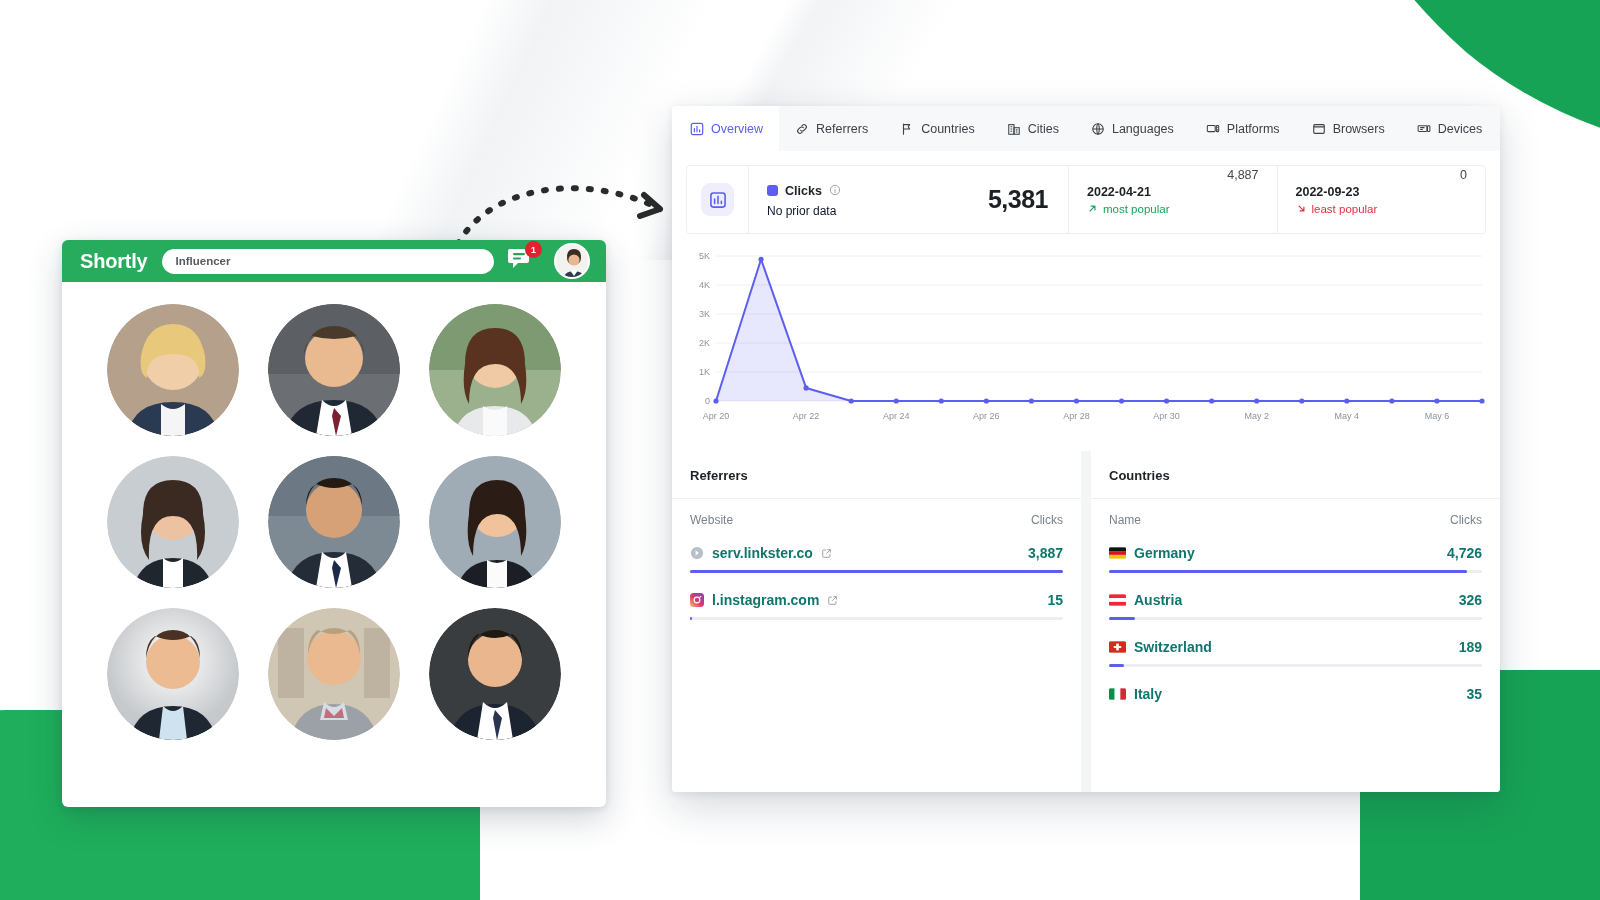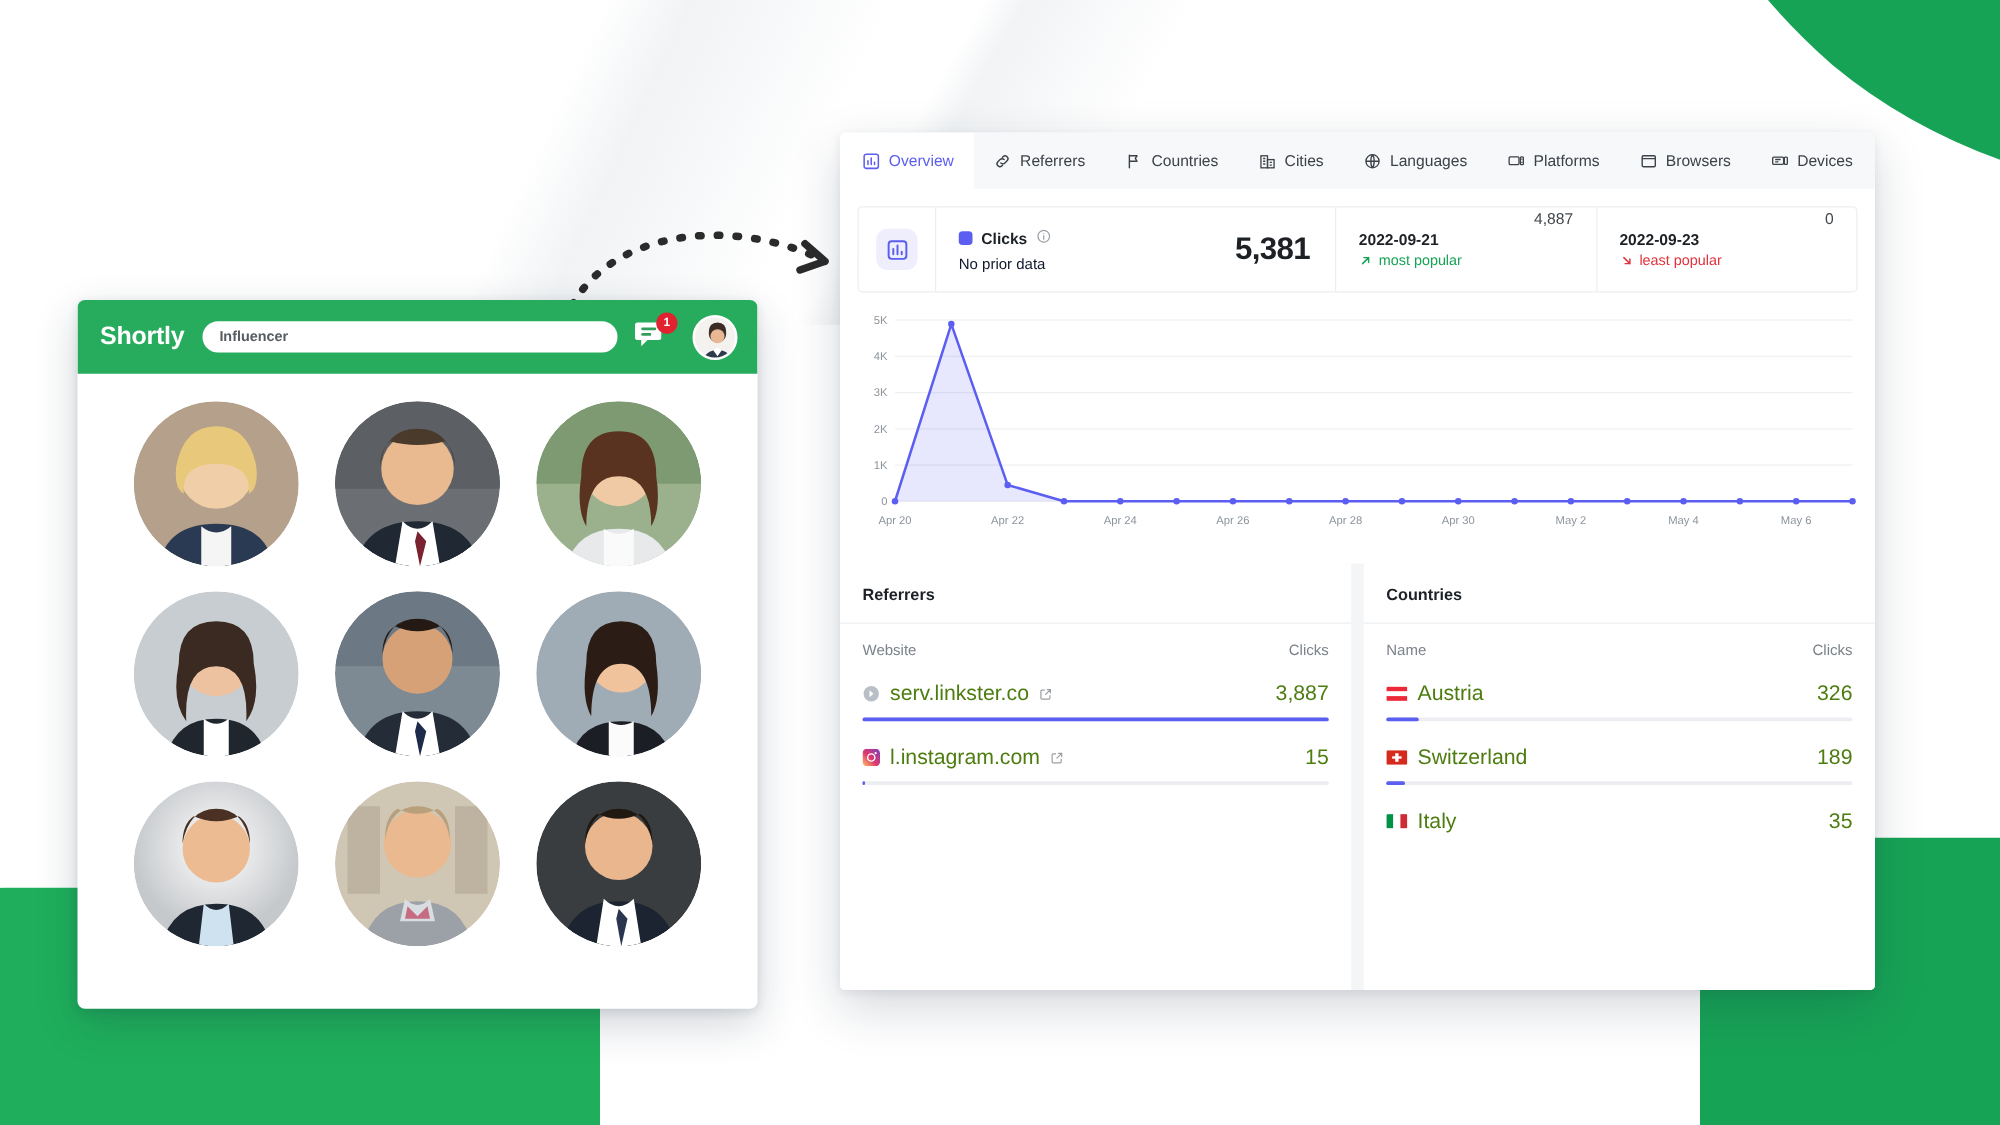--- a/index.html
+++ b/index.html
@@ -40,21 +40,21 @@
   #arrow { position: absolute; z-index: 4; left: 448px; top: 172px; width: 240px; height: 80px; }
 
   
   #influencer-card {
     position: absolute; z-index: 5; left: 62px; top: 240px; width: 544px; height: 567px;
     background: #ffffff; border-radius: 6px;
     box-shadow: 0 12px 34px rgba(20,40,60,.20), 0 2px 8px rgba(20,40,60,.10);
     overflow: hidden;
   }
   #app-bar {
-    height: 59px; background: #27ac5e; display: flex; align-items: center;
+    height: 42px; background: #27ac5e; display: flex; align-items: center;
     padding: 0 16px 0 18px; gap: 14px;
   }
   #brand { color: #fff; font-size: 20px; font-weight: 700; letter-spacing: -.2px; }
   #search-input {
     flex: 1; height: 25px; border-radius: 13px; border: none; background: #fff;
     padding: 0 14px; font-size: 11.5px; color: #555b61;
     font-family: "Liberation Sans", sans-serif; outline: none; font-weight: bold;
   }
   #notif-wrap { position: relative; width: 32px; height: 30px; flex: none; }
   #notif-badge {
@@ -125,21 +125,21 @@
   .axis-txt { font-family: "Liberation Sans", sans-serif; font-size: 9px; fill: #8d949c; }
 
   
   #lower { display: flex; gap: 0; margin-top: 22px; flex: 1; background: #f4f5f7; }
   .panel { flex: 1; background: #fff; display: flex; flex-direction: column; }
   .panel + .panel { border-left: 10px solid #f4f5f7; }
   .panel-title { font-size: 13px; font-weight: 700; color: #1d2126; padding: 17px 18px 15px; border-bottom: 1px solid #eef0f2; }
   .panel-head { display: flex; justify-content: space-between; font-size: 12px; color: #7b828a; padding: 14px 18px 10px; }
   .rows { padding: 0 18px; }
   .row { padding-top: 8px; }
-  .row-line { display: flex; justify-content: space-between; align-items: center; font-size: 17px; color: #4d7c0f; }
+  .row-line { display: flex; justify-content: space-between; align-items: center; font-size: 14px; color: #0f766e; font-weight: bold; }
   .row-left { display: flex; align-items: center; gap: 8px; }
   .fav { width: 14px; height: 14px; flex: none; display: flex; }
   .ext { width: 11px; height: 11px; display: flex; opacity: .55; }
   .flag { width: 17px; height: 12px; flex: none; border-radius: 1.5px; overflow: hidden; display: flex; }
   .bar-track { height: 3px; background: #eceef1; border-radius: 2px; margin: 9px 0 11px; }
   .bar-fill { height: 3px; background: #5b5ef0; border-radius: 2px; }
   .row + .row .row-line { border-top: 0; }
 </style>
 </head>
 <body>
@@ -452,21 +452,21 @@
                   <circle cx="8" cy="8" r="6.2"></circle>
                   <path d="M8 7.2v4M8 4.8v.1" stroke-linecap="round"></path>
                 </svg></span>
           </div>
           <div class="stat-sub">No prior data</div>
         </div>
         <div class="stat-big">5,381</div>
       </div>
       <div class="stat-cell">
         <div class="sc-left">
-          <div class="sc-date">2022-09-21</div>
+          <div class="sc-date">2022-04-21</div>
           <div class="sc-tag up">
             <svg width="11" height="11" viewBox="0 0 16 16" fill="none" stroke="#17a356" stroke-width="1.7">
                 <path d="M4.5 11.5L11.5 4.5M6 4.5h5.5V10" stroke-linecap="round" stroke-linejoin="round"></path>
               </svg>
             <span>most popular</span>
           </div>
         </div>
         <div class="sc-val">4,887</div>
       </div>
       <div class="stat-cell">
@@ -600,20 +600,38 @@
       </div>
 
       <div class="panel">
         <div class="panel-title">Countries</div>
         <div class="panel-head">
           <span>Name</span>
           <span>Clicks</span>
         </div>
         <div class="rows">
 
+          <div class="row">
+            <div class="row-line">
+              <span class="row-left">
+                <span class="flag">
+                    <svg viewBox="0 0 18 12">
+                      <rect width="18" height="4" y="0" fill="#131313"></rect>
+                      <rect width="18" height="4" y="4" fill="#d7141a"></rect>
+                      <rect width="18" height="4" y="8" fill="#f1c40f"></rect>
+                    </svg>
+                  </span>
+                <span>Germany</span>
+              </span>
+              <span>4,726</span>
+            </div>
+            <div class="bar-track">
+                <div class="bar-fill" style="width:96%"></div>
+              </div>
+          </div>
 
           <div class="row">
             <div class="row-line">
               <span class="row-left">
                 <span class="flag">
                     <svg viewBox="0 0 18 12">
                       <rect width="18" height="4" y="0" fill="#ed2939"></rect>
                       <rect width="18" height="4" y="4" fill="#ffffff"></rect>
                       <rect width="18" height="4" y="8" fill="#ed2939"></rect>
                     </svg>

